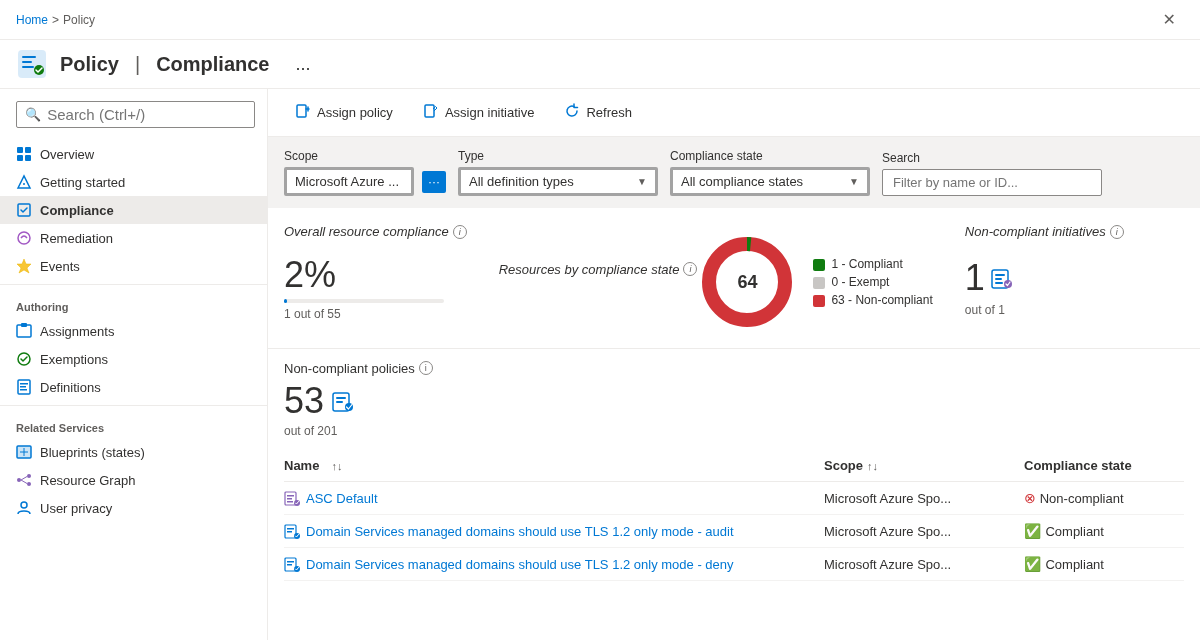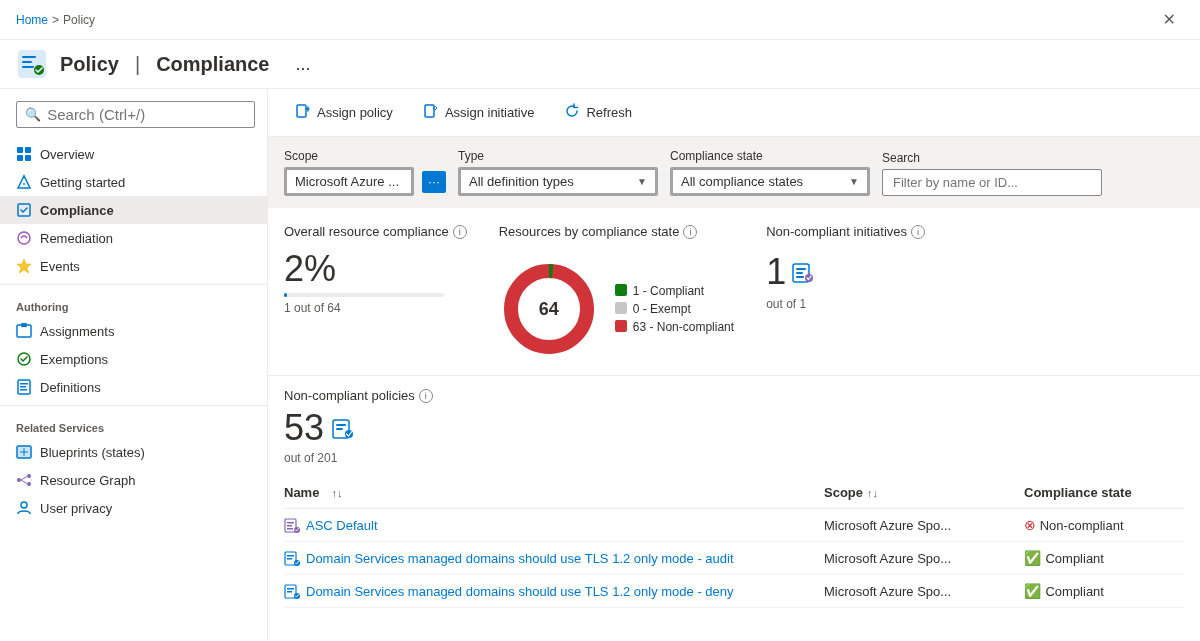--- a/index.html
+++ b/index.html
@@ -49,42 +49,42 @@
     .filter-select { display: flex; align-items: center; gap: 4px; border: 3px solid #a3a3a3; background: #fff; border-radius: 2px; padding: 4px 8px; font-size: 13px; color: #323130; min-width: 140px; cursor: pointer; }
     .filter-select-wide { min-width: 200px; }
     .filter-scope { display: flex; align-items: center; gap: 4px; }
     .scope-btn { background: #0078d4; color: #fff; border: none; padding: 4px 6px; border-radius: 2px; cursor: pointer; font-size: 12px; margin-left: 4px; }
     .chevron { font-size: 10px; color: #605e5c; margin-left: auto; }
     .filter-input { border: 1px solid #8a8886; border-radius: 2px; padding: 5px 10px; font-size: 13px; color: #000000; min-width: 220px; outline: none; }
 
     
     .stats-area { padding: 16px; display: flex; gap: 32px; border-bottom: 1px solid #edebe9; align-items: flex-start; }
     .stat-block { flex: 0 0 auto; }
-    .stat-title { font-size: 13px; color: #323130; display: flex; align-items: center; gap: 4px; margin-bottom: 12px; }
+    .stat-title { font-size: 13px; color: #323130; display: flex; align-items: center; gap: 4px; margin-bottom: 18px; font-style: italic; }
     .info-icon { width: 14px; height: 14px; border-radius: 50%; border: 1px solid #8a8886; display: inline-flex; align-items: center; justify-content: center; font-size: 9px; color: #605e5c; cursor: help; }
     .stat-value { font-size: 36px; font-weight: 300; color: #323130; line-height: 1; display: flex; align-items: center; gap: 8px; }
     .stat-sub { font-size: 12px; color: #605e5c; margin-top: 4px; }
     .progress-bar-container { width: 160px; height: 4px; background: #edebe9; border-radius: 2px; margin-top: 6px; }
     .progress-bar-fill { height: 4px; background: #0078d4; border-radius: 2px; }
 
     
     .donut-section { display: flex; align-items: center; gap: 16px; flex: 0 0 auto; }
     .donut-wrapper { position: relative; width: 100px; height: 100px; }
     .donut-label { position: absolute; top: 50%; left: 50%; transform: translate(-50%, -50%); font-size: 18px; font-weight: 600; color: #323130; }
     .legend { display: flex; flex-direction: column; gap: 4px; }
-    .legend-item { display: flex; align-items: flex-start; gap: 6px; font-size: 12px; color: #323130; }
+    .legend-item { display: flex; align-items: flex-end; gap: 6px; font-size: 12px; color: #323130; }
     .legend-dot { width: 12px; height: 12px; border-radius: 2px; flex-shrink: 0; }
 
     
     .initiatives-block { flex: 0 0 auto; }
     .initiatives-value { font-size: 36px; font-weight: 300; color: #323130; display: flex; align-items: center; gap: 6px; }
 
     
     .policies-section { padding: 12px 16px; }
-    .policies-title { font-size: 13px; color: #323130; display: flex; align-items: center; gap: 4px; margin-bottom: 4px; }
+    .policies-title { font-size: 13px; color: #323130; display: flex; gap: 4px; margin-bottom: 4px; }
     .policies-value { font-size: 36px; font-weight: 300; color: #323130; display: flex; align-items: center; gap: 8px; }
     .policies-sub { font-size: 12px; color: #605e5c; margin-top: 2px; }
 
     
     .table-area { padding: 0 16px; }
     .table-header { display: flex; align-items: center; padding: 8px 0; border-bottom: 1px solid #edebe9; font-weight: 600; font-size: 13px; color: #323130; }
     .col-name { flex: 1; display: flex; align-items: center; gap: 12px; }
     .col-scope { width: 200px; display: flex; align-items: center; gap: 4px; }
     .col-state { width: 160px; font-weight: 600; }
     .sort-icon { font-size: 11px; color: #605e5c; cursor: pointer; }
@@ -326,25 +326,25 @@
         <div class="stat-title">
           <span>Overall resource compliance</span>
           <span class="info-icon">i</span>
         </div>
         <div class="stat-value">
           <span>2%</span>
         </div>
         <div class="progress-bar-container">
           <div class="progress-bar-fill" style="width: 2%;"></div>
         </div>
-        <div class="stat-sub">1 out of 64</div>
+        <div class="stat-sub">1 out of 55</div>
       </div>
 
       <div class="donut-section">
-        <div style="display:flex; flex-direction:column;">
+        <div style="display:flex; flex-direction:row;">
           <div class="stat-title">
             <span>Resources by compliance state</span>
             <span class="info-icon">i</span>
           </div>
           <div style="display:flex; align-items:center; gap:16px; margin-top:8px;">
             <div class="donut-wrapper">
               <svg width="100" height="100" viewBox="0 0 100 100">
 
                 <circle cx="50" cy="50" r="38" fill="none" stroke="#d13438" stroke-width="14" stroke-dasharray="238.5 0" stroke-dashoffset="0" transform="rotate(-90 50 50)"></circle>
 

